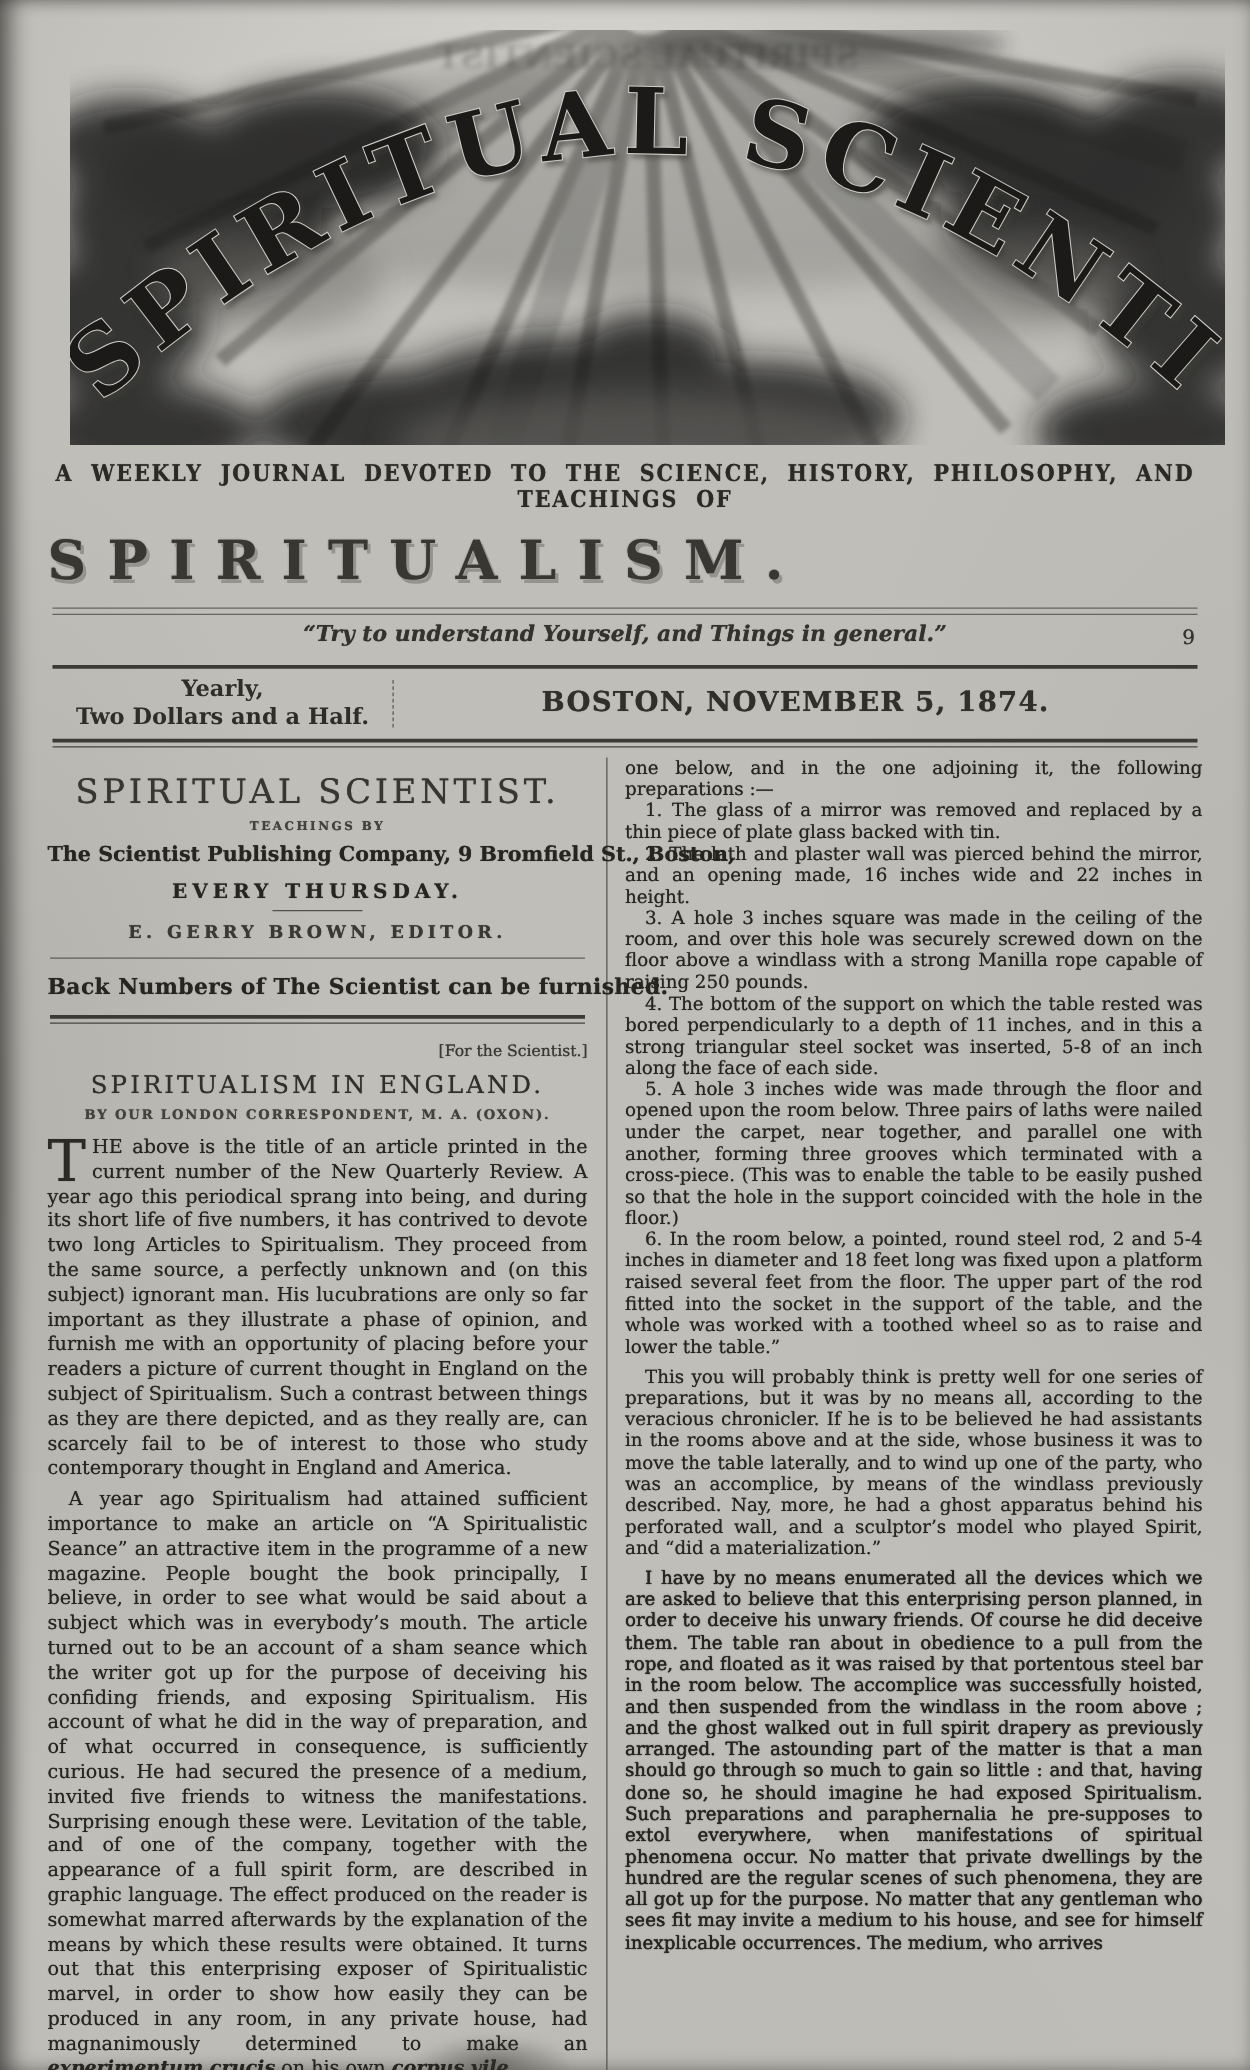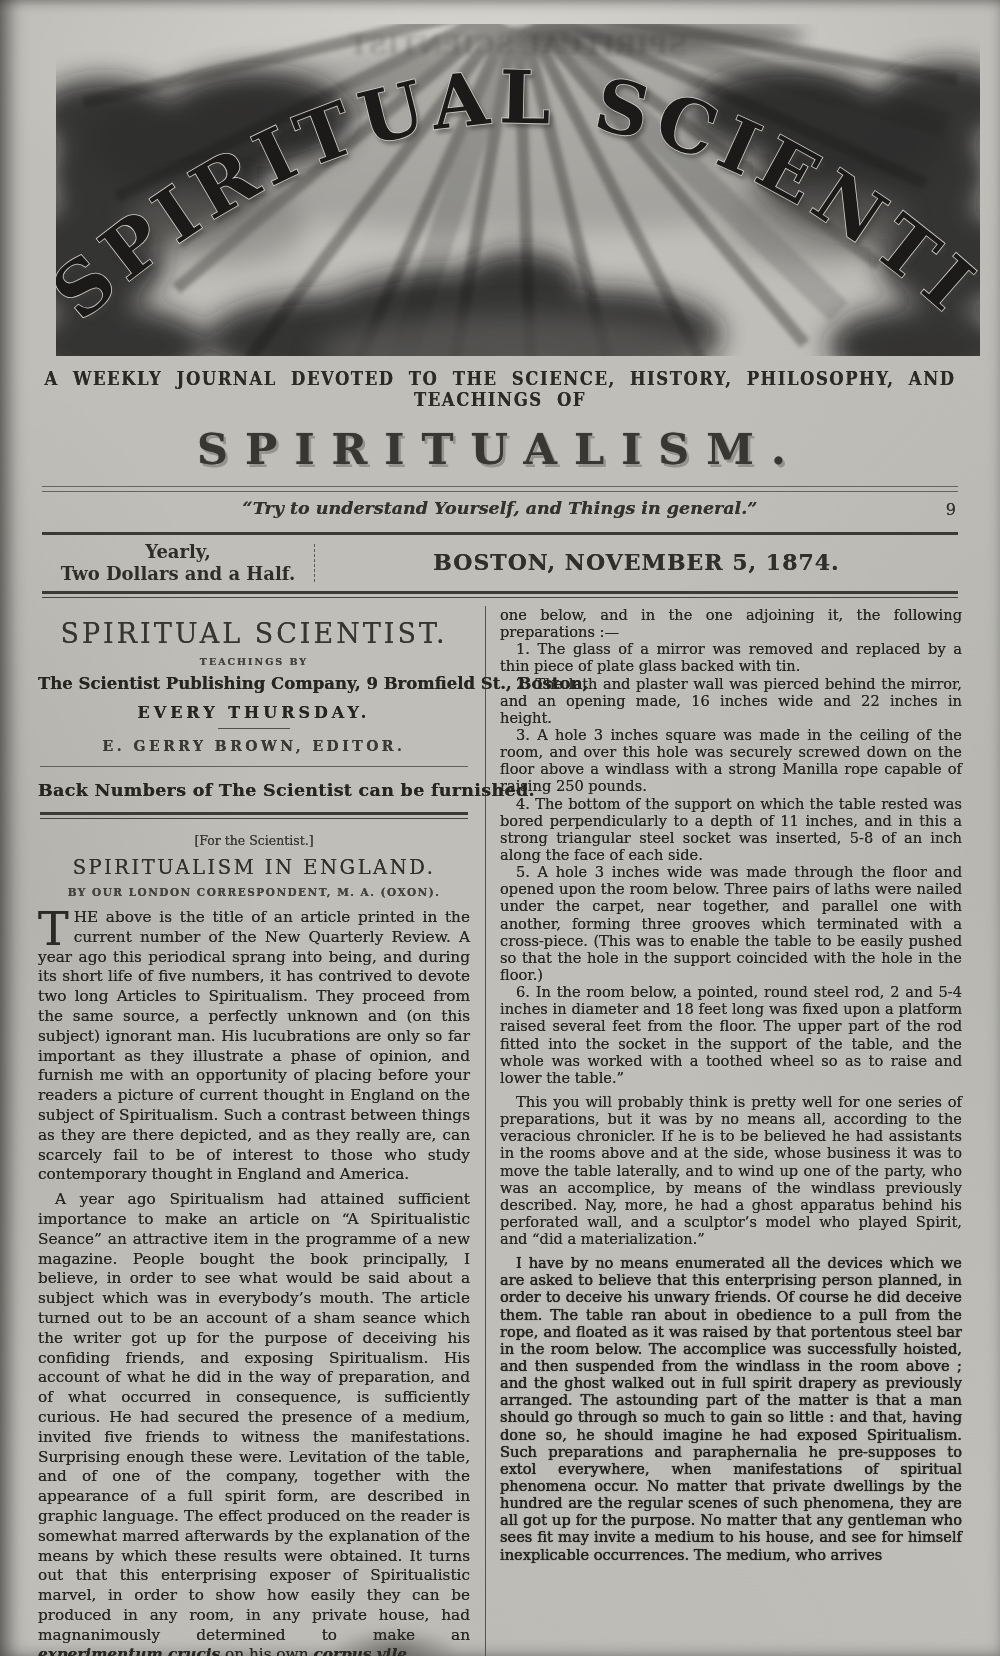--- a/index.html
+++ b/index.html
@@ -21,21 +21,21 @@
   .scan-text{text-shadow:0 0 .6px rgba(32,31,28,.75);}
 
   
   .masthead{margin:24px 18px 0;height:332px;position:relative;}
   
   .subtitle{
     text-align:center;margin-top:14px;font-weight:bold;font-size:16.5px;
     letter-spacing:1.5px;word-spacing:7px;color:#2b2a26;transform:scaleY(1.12);
   }
   .bigword{
-    text-align:center;margin-top:16px;font-weight:bold;font-size:43px;
+    text-align:left;margin-top:16px;font-weight:bold;font-size:43px;
     letter-spacing:17px;color:#383733;
     text-shadow:2.5px 3px 0 #94938e, 0 0 1px rgba(40,39,36,.8);
   }
   .rule{margin:0 4px;}
   .rule-thin-double{border-top:1px solid #514f4b;border-bottom:1px solid #514f4b;height:4px;margin-top:12px;opacity:.8;}
   .motto-row{position:relative;height:30px;margin-top:6px;}
   .motto{
     position:absolute;left:0;right:0;text-align:center;font-style:italic;
     font-size:17.5px;font-weight:bold;color:#33322d;
   }
@@ -60,21 +60,21 @@
   .published-by{text-align:center;font-size:9.5px;font-weight:bold;letter-spacing:2px;margin-top:7px;color:#43423d;}
   .publisher{text-align:center;font-size:16.5px;font-weight:bold;margin-top:7px;white-space:nowrap;}
   .frequency{text-align:center;font-size:16px;font-weight:bold;letter-spacing:4px;margin-top:10px;}
   .freq-rule{width:72px;border-top:1px solid #514f4b;margin:6px auto 0;}
   .editor{text-align:center;font-size:14px;font-weight:bold;letter-spacing:3.5px;margin-top:9px;color:#3a3934;}
   .thin-rule{border-top:1px solid #514f4b;margin:12px 2px 0;opacity:.85;}
   .back-numbers{text-align:center;font-size:17.5px;font-weight:bold;letter-spacing:.3px;margin-top:13px;white-space:nowrap;}
   .lc-heavy{margin:12px 2px 0;}
 
   
-  .credit{text-align:center;font-size:12.5px;margin-top:14px;color:#3a3934;}
+  .credit{text-align:right;font-size:12.5px;margin-top:14px;color:#3a3934;}
   .article-title{text-align:center;font-size:19.5px;letter-spacing:2.5px;margin-top:8px;color:#302f2b;}
   .byline{text-align:center;font-size:10.5px;font-weight:bold;letter-spacing:1.5px;margin-top:7px;color:#43423d;}
 
   
   .body-left{font-size:15.3px;line-height:1.295;text-align:justify;margin-top:10px;}
   .body-left p{margin:0 0 1px;}
   .body-left p.indent{text-indent:17px;margin-top:5px;}
   .dropcap{float:left;font-size:46px;line-height:36px;padding:3px 5px 0 0;color:#2b2a26;}
   .body-right{font-size:14.6px;line-height:1.175;text-align:justify;}
   .body-right p{margin:0;}

